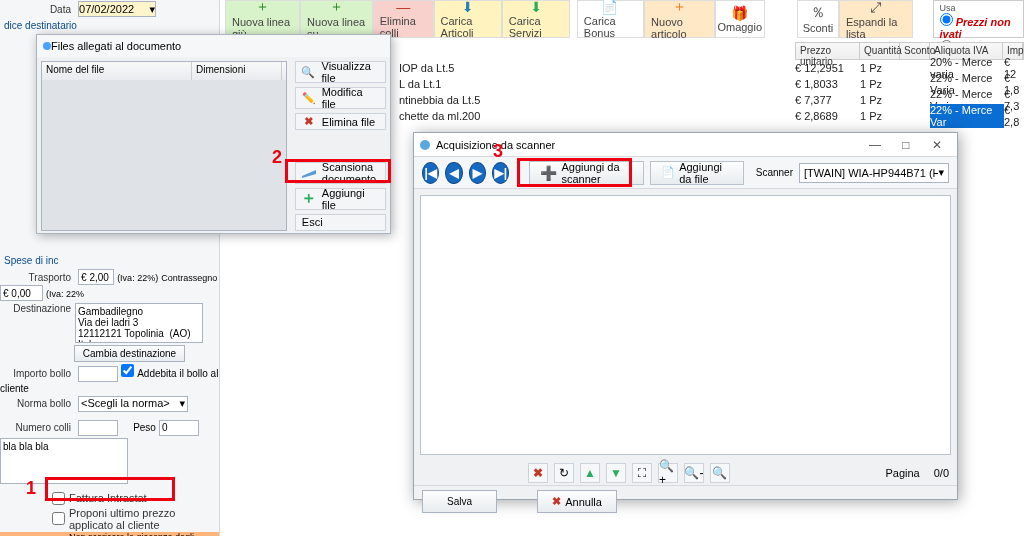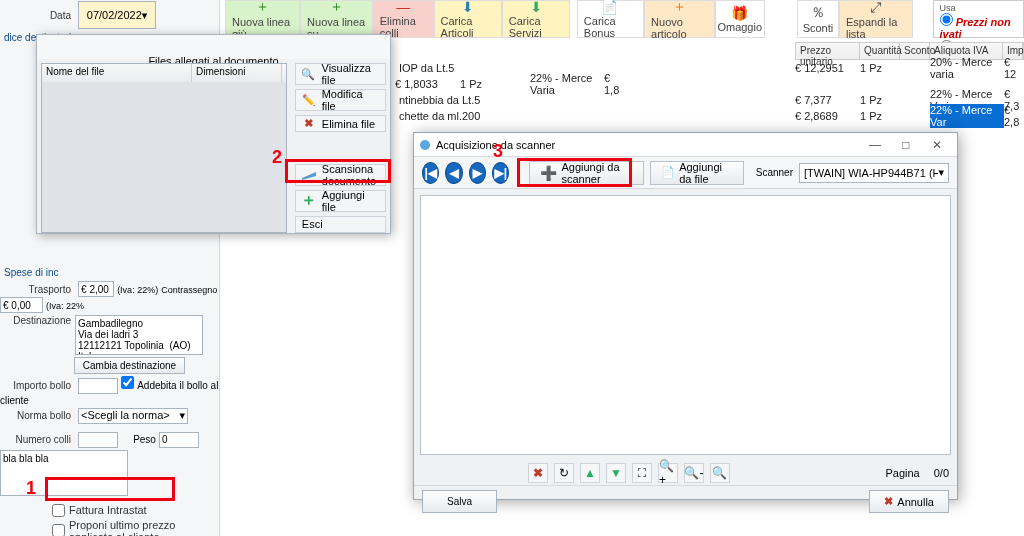--- a/index.html
+++ b/index.html
@@ -22,51 +22,51 @@
 .grid-row .prezzo { width: 65px; }
 .grid-row .qta { width: 40px; }
 .grid-row .sc { width: 30px; }
 .grid-row .iva { width: 74px; }
 .grid-row .imp { width: 20px; }
 .iva.selected { background: #0a6dd1; color: #fff; }
 .left-panel { position: absolute; left: 0; top: 0; width: 220px; height: 536px; background: #f5f6f7; border-right: 1px solid #d5d8dc; overflow: hidden; }
 .field-label { text-align: right; width: 75px; display: inline-block; color: #333; font-size: 10px; padding-right: 4px; }
 .field-row { padding: 1px 0; }
 .field-input { border: 1px solid #a9b4c0; height: 16px; font-size: 10px; padding: 0 2px; background: #fff; }
-.date-box { width: 78px; background: #fff5cc; border: 1px solid #a9b4c0; height: 28px; font-size: 10px; padding: 0 18px; display: inline-flex; justify-content: center; align-items: center; }
+.date-box { width: 78px; background: #fff5cc; border: 1px solid #a9b4c0; height: 16px; font-size: 10px; padding: 0 0; display: inline-flex; justify-content: space-between; align-items: center; }
 .section-label { color: #0a4b8c; font-size: 10px; padding: 2px 4px; }
 .text-area { border: 1px solid #a9b4c0; background: #fff; font-size: 10px; padding: 2px; width: 128px; height: 40px; resize: none; }
 .btn { border: 1px solid #a9b4c0; background: linear-gradient(#fdfdfd,#e8ecef); padding: 2px 8px; font-size: 10px; cursor: pointer; }
 .chk-row { display: flex; align-items: center; gap: 4px; padding: 1px 0 1px 52px; font-size: 10px; color: #333; }
 .chk-row.highlight { background: #ffb57a; color: #000; padding-right: 4px; }
 .red-ann { position: absolute; color: #e01; font-size: 18px; font-weight: bold; font-family: Arial; }
 .red-box { position: absolute; border: 3px solid #e01; }
 .modal1 { position: absolute; left: 36px; top: 34px; width: 355px; height: 200px; background: #f0f1f3; border: 1px solid #a9b4c0; box-shadow: 2px 2px 10px rgba(0,0,0,.3); }
-.modal1 .titlebar { height: 22px; display: flex; align-items: center; gap: 8px; padding: 12px 6px; background: #f6f7f8; flex-direction: column; }
+.modal1 .titlebar { height: 22px; display: flex; align-items: center; gap: 0; padding: 6px 6px; background: #f6f7f8; }
 .modal1 .titlebar .dot { width: 8px; height: 8px; border-radius: 50%; background: #4aa3ff; }
 .modal1 .body { display: flex; height: 178px; }
 .modal1 .file-list { width: 248px; background: #dfe3e7; border: 1px solid #a9b4c0; margin: 4px; }
 .modal1 .file-list .hdr { display: flex; background: linear-gradient(#f8f8f8,#e8ecef); height: 18px; }
 .modal1 .file-list .hdr div { border-right: 1px solid #ccc; padding: 2px 4px; font-size: 10px; }
 .modal1 .actions { width: 100px; display: flex; flex-direction: column; padding: 4px; gap: 4px; }
 .modal1 .action-btn { display: flex; align-items: center; gap: 6px; height: 22px; padding: 0 6px; border: 1px solid #ccd3db; background: #f3f5f7; font-size: 10px; }
 .modal1 .action-btn .ico { width: 14px; height: 14px; display: inline-flex; align-items: center; justify-content: center; }
 .modal2 { position: absolute; left: 413px; top: 132px; width: 545px; height: 368px; background: #f0f1f3; border: 1px solid #9aa6b2; box-shadow: 2px 2px 14px rgba(0,0,0,.35); }
 .modal2 .titlebar { height: 24px; display: flex; align-items: center; justify-content: space-between; padding: 0 6px; background: #fff; border-bottom: 1px solid #d5d8dc; }
 .modal2 .titlebar .left { display: flex; align-items: center; gap: 6px; }
 .modal2 .titlebar .dot { width: 10px; height: 10px; border-radius: 50%; background: #58a8df; }
 .modal2 .titlebar .winbtns span { display: inline-block; width: 28px; text-align: center; font-size: 12px; color: #555; }
 .modal2 .toolbar { height: 32px; display: flex; align-items: center; gap: 6px; padding: 0 8px; border-bottom: 1px solid #d5d8dc; background: #f5f6f7; }
 .nav-btn { width: 22px; height: 22px; border-radius: 50%; background: #1669c1; color: #fff; display: inline-flex; align-items: center; justify-content: center; font-size: 12px; font-weight: bold; border: 1px solid #0d4a8a; }
 .tool-btn { display: inline-flex; align-items: center; gap: 4px; height: 24px; padding: 0 10px; border: 1px solid #b8c2cc; background: linear-gradient(#fdfdfd,#e8ecef); font-size: 10px; }
 .scanner-select { width: 150px; border: 1px solid #a9b4c0; height: 20px; font-size: 10px; padding: 0 4px; background: #fff; display: inline-flex; align-items: center; justify-content: space-between; }
 .preview-area { margin: 6px; height: 260px; background: #fff; border: 1px solid #b8c2cc; }
 .modal2 .bottom-tools { display: flex; align-items: center; gap: 6px; padding: 0 8px; height: 24px; }
 .bottom-tools .tico { width: 20px; height: 20px; display: inline-flex; align-items: center; justify-content: center; border: 1px solid #ccd3db; background: #f6f7f8; font-size: 12px; }
-.modal2 .footer { display: flex; justify-content: space-between; padding: 4px 8px; border-top: 1px solid #d5d8dc; }
+.modal2 .footer { display: flex; justify-content: flex-start; padding: 4px 8px; border-top: 1px solid #d5d8dc; gap: 40px; }
 </style>
 </head>
 <body>
 
 <div class="left-panel">
   <div class="field-row">
     <span class="field-label">Data</span>
     <span class="date-box">
         <span>07/02/2022</span>
         <span>▾</span>
@@ -191,20 +191,21 @@
 <div class="grid-rows">
   <div class="grid-row">
       <span class="desc">IOP da Lt.5</span>
       <span class="prezzo">€ 12,2951</span>
       <span class="qta">1 Pz</span>
       <span class="sc"></span>
       <span class="iva">20% - Merce varia</span>
       <span class="imp">€ 12</span>
     </div>
   <div class="grid-row">
+      <span class="desc">L da Lt.1</span>
       <span class="prezzo">€ 1,8033</span>
       <span class="qta">1 Pz</span>
       <span class="sc"></span>
       <span class="iva">22% - Merce Varia</span>
       <span class="imp">€ 1,8</span>
     </div>
   <div class="grid-row">
       <span class="desc">ntinebbia da Lt.5</span>
       <span class="prezzo">€ 7,377</span>
       <span class="qta">1 Pz</span>

